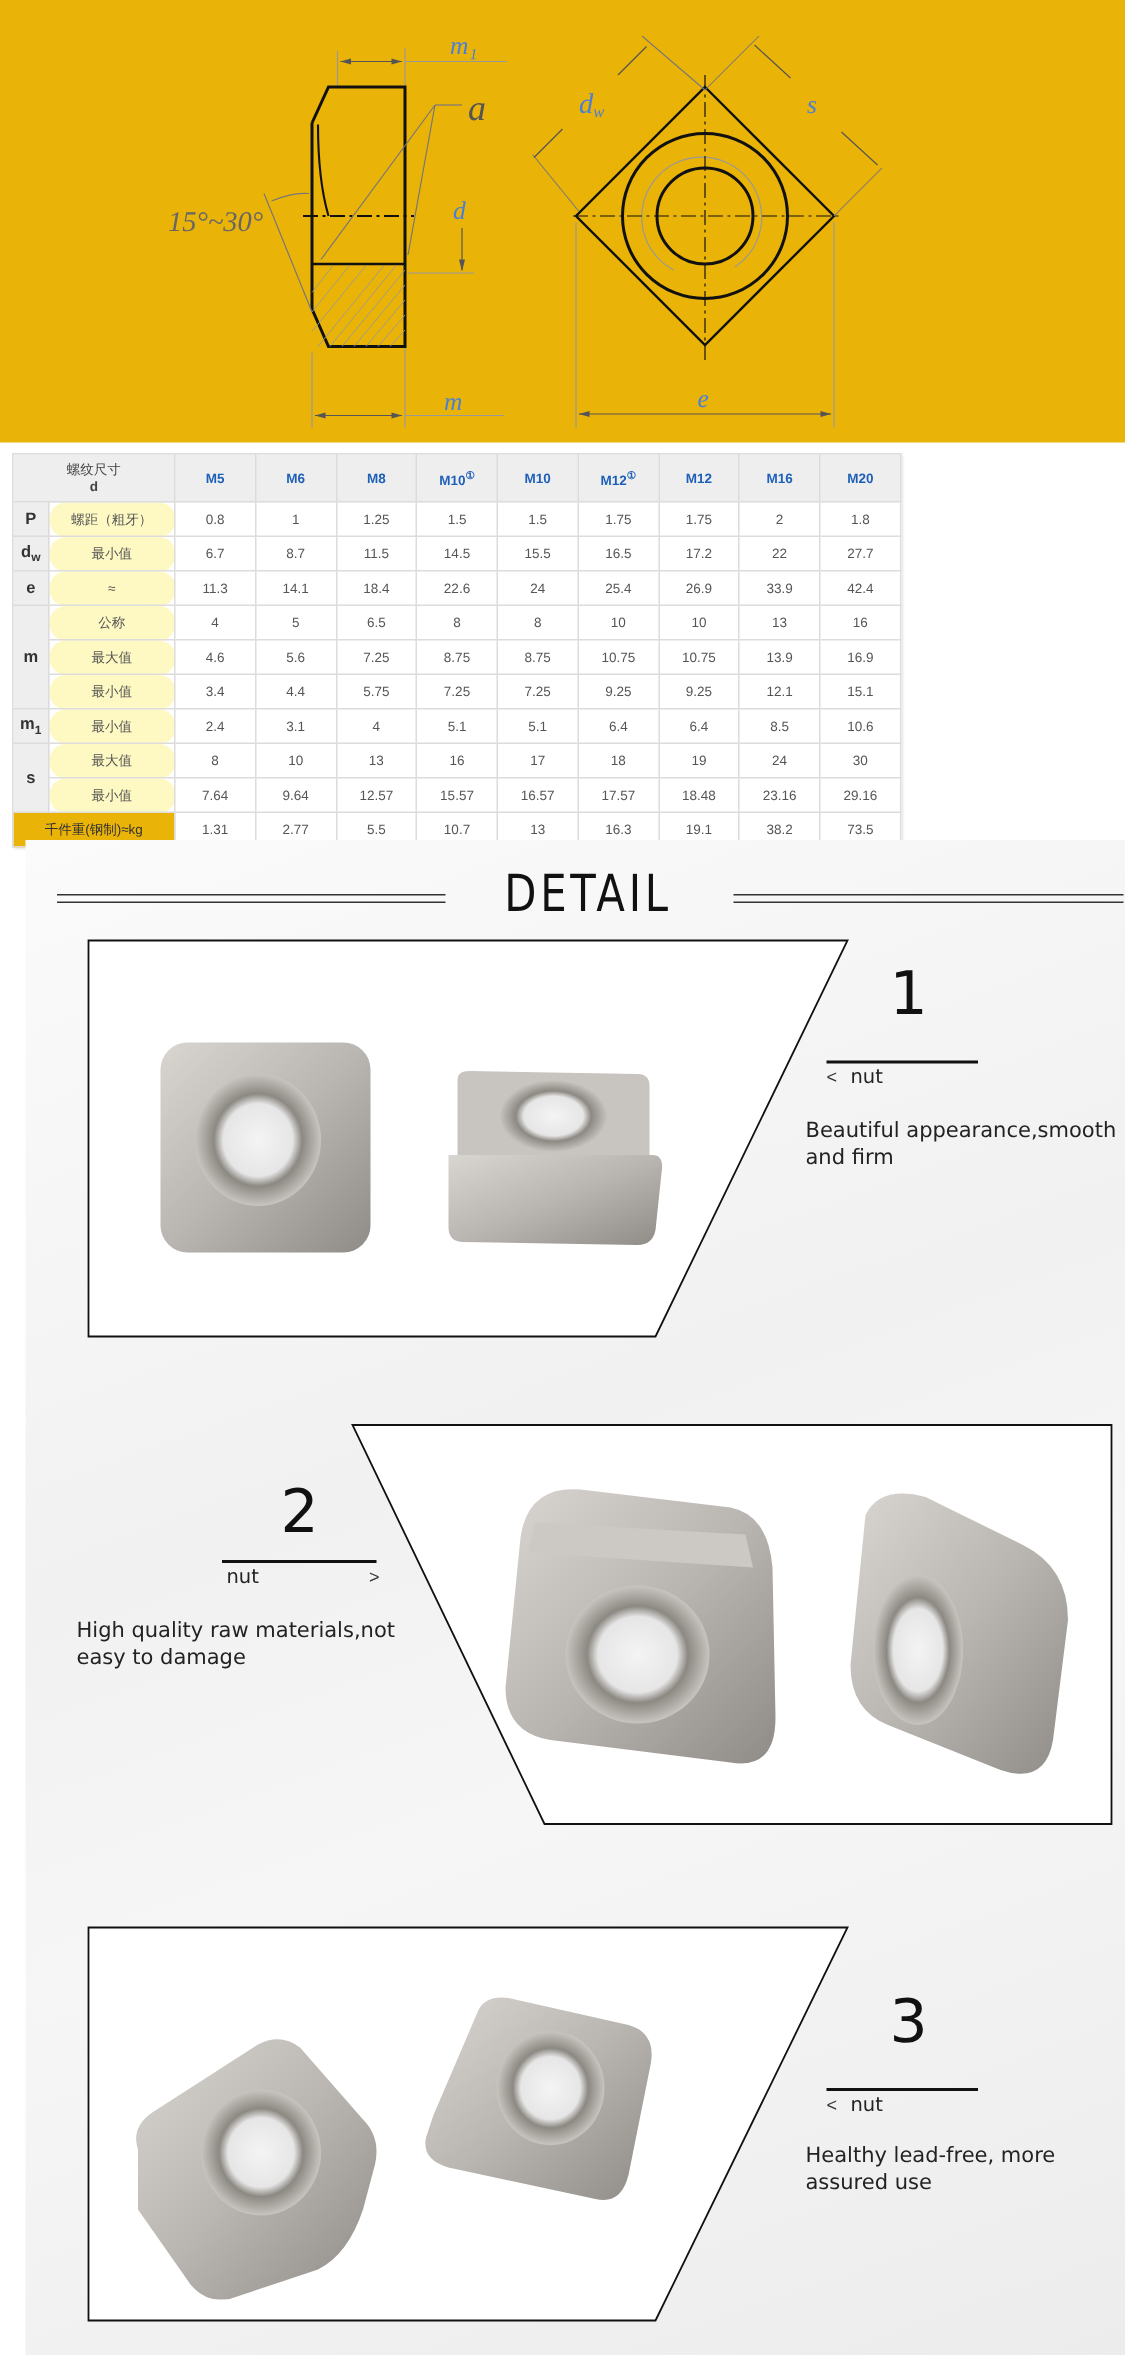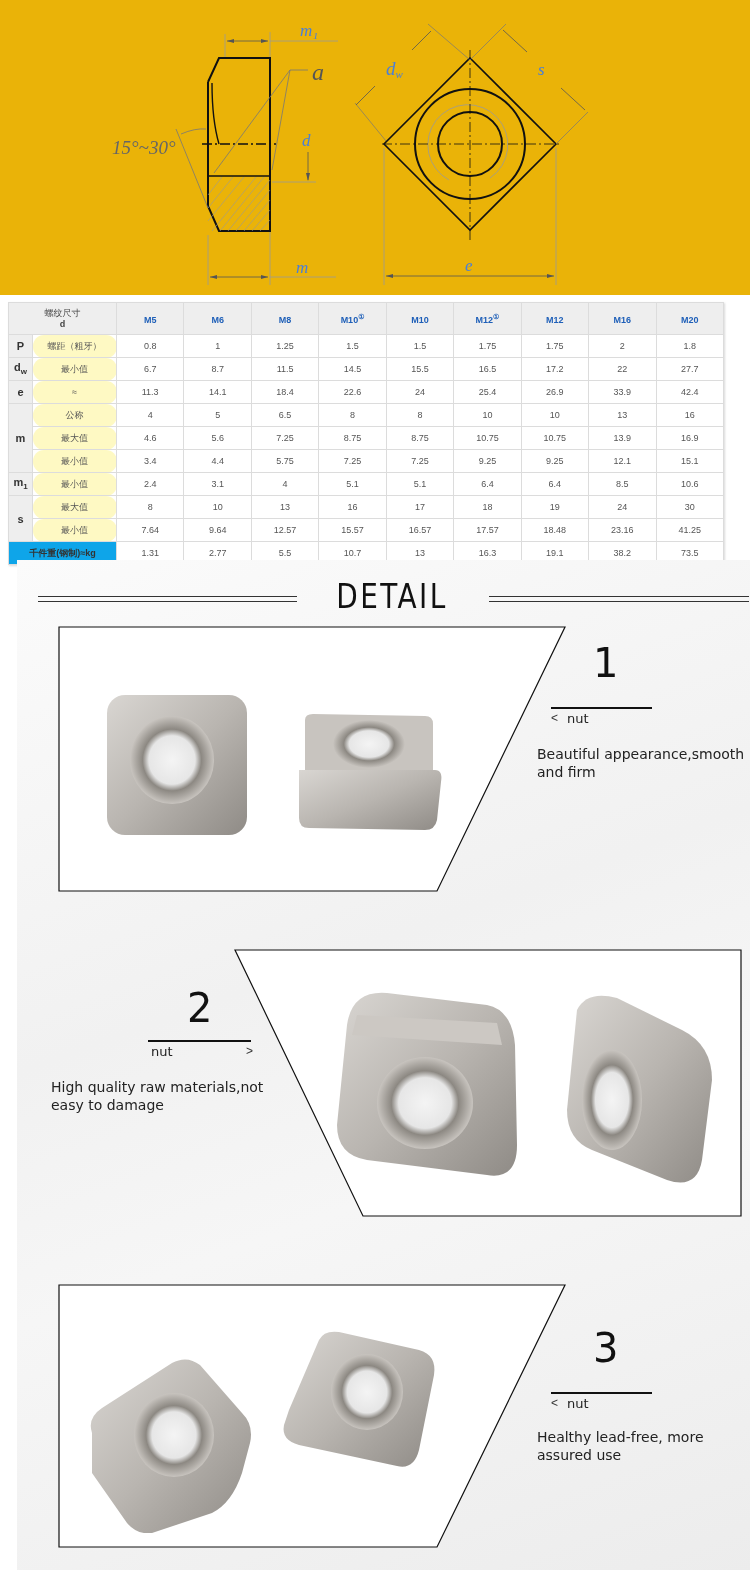--- a/index.html
+++ b/index.html
@@ -6,29 +6,29 @@
   body { width:750px; height:1570px; position:relative; overflow:hidden;
          background:#ffffff; font-family:"Liberation Sans", sans-serif; color:#222; }
 
   
   #drawing { position:absolute; left:0; top:0; width:750px; height:295px; background:#eab308; }
   #drawing svg { position:absolute; left:0; top:0; }
   .dim-label { font-family:"Liberation Serif", serif; font-style:italic; fill:#4a7fd8; font-size:17px; }
   .angle-label { font-family:"Liberation Serif", serif; font-style:italic; fill:#666; font-size:19px; }
 
   
-  #spec { position:absolute; left:8px; top:302px; width:716px; border-collapse:collapse;
+  #spec { position:absolute; left:8px; top:302px; width:593px; border-collapse:collapse;
           font-size:9px; color:#555; table-layout:fixed; box-shadow:1px 1px 2px rgba(0,0,0,0.15); }
   #spec td, #spec th { border:1px solid #dcdcdc; text-align:center; padding:0; height:22px; }
   #spec thead th { background:#eeeeee; height:31px; color:#1e5fb8; font-weight:bold; font-size:9px; }
   #spec thead th.corner { color:#444; font-weight:normal; line-height:11px; }
   #spec thead th.corner b { font-weight:bold; }
   #spec td.sym { background:#eeeeee; font-weight:bold; color:#333; font-size:11px; }
   #spec td.sub { background:#fef9c3; color:#555;border-radius:11px; }
-  #spec td.wt { background:#0ea5e9; font-weight:bold; color:#333; }
+  #spec td.wt { background:#eab308; font-weight:normal; color:#333; }
   #spec td.val { background:#ffffff; }
   #spec sup { font-size:7px; }
   #spec sub { font-size:8px; }
 
   
   #detail { position:absolute; left:0; top:560px; width:750px; height:1010px;
             background:linear-gradient(160deg,#fbfbfb 0%,#f1f1f1 40%,#f6f6f6 60%,#ececec 100%);margin-left:17px; }
   .title-wrap { position:absolute; top:8px; left:0; width:750px; height:50px; }
   .title-line { position:absolute; top:28px; height:4px; border-top:1px solid #333; border-bottom:1px solid #333; }
   .title-text { position:absolute; left:0; width:750px; text-align:center; top:8px;
@@ -268,21 +268,21 @@
       <tr>
         <td class="sub">最小值</td>
         <td class="val">7.64</td>
         <td class="val">9.64</td>
         <td class="val">12.57</td>
         <td class="val">15.57</td>
         <td class="val">16.57</td>
         <td class="val">17.57</td>
         <td class="val">18.48</td>
         <td class="val">23.16</td>
-        <td class="val">41.25</td>
+        <td class="val">29.16</td>
       </tr>
       <tr>
         <td colspan="2" class="wt">千件重(钢制)≈kg</td>
         <td class="val">1.31</td>
         <td class="val">2.77</td>
         <td class="val">5.5</td>
         <td class="val">10.7</td>
         <td class="val">13</td>
         <td class="val">16.3</td>
         <td class="val">19.1</td>

